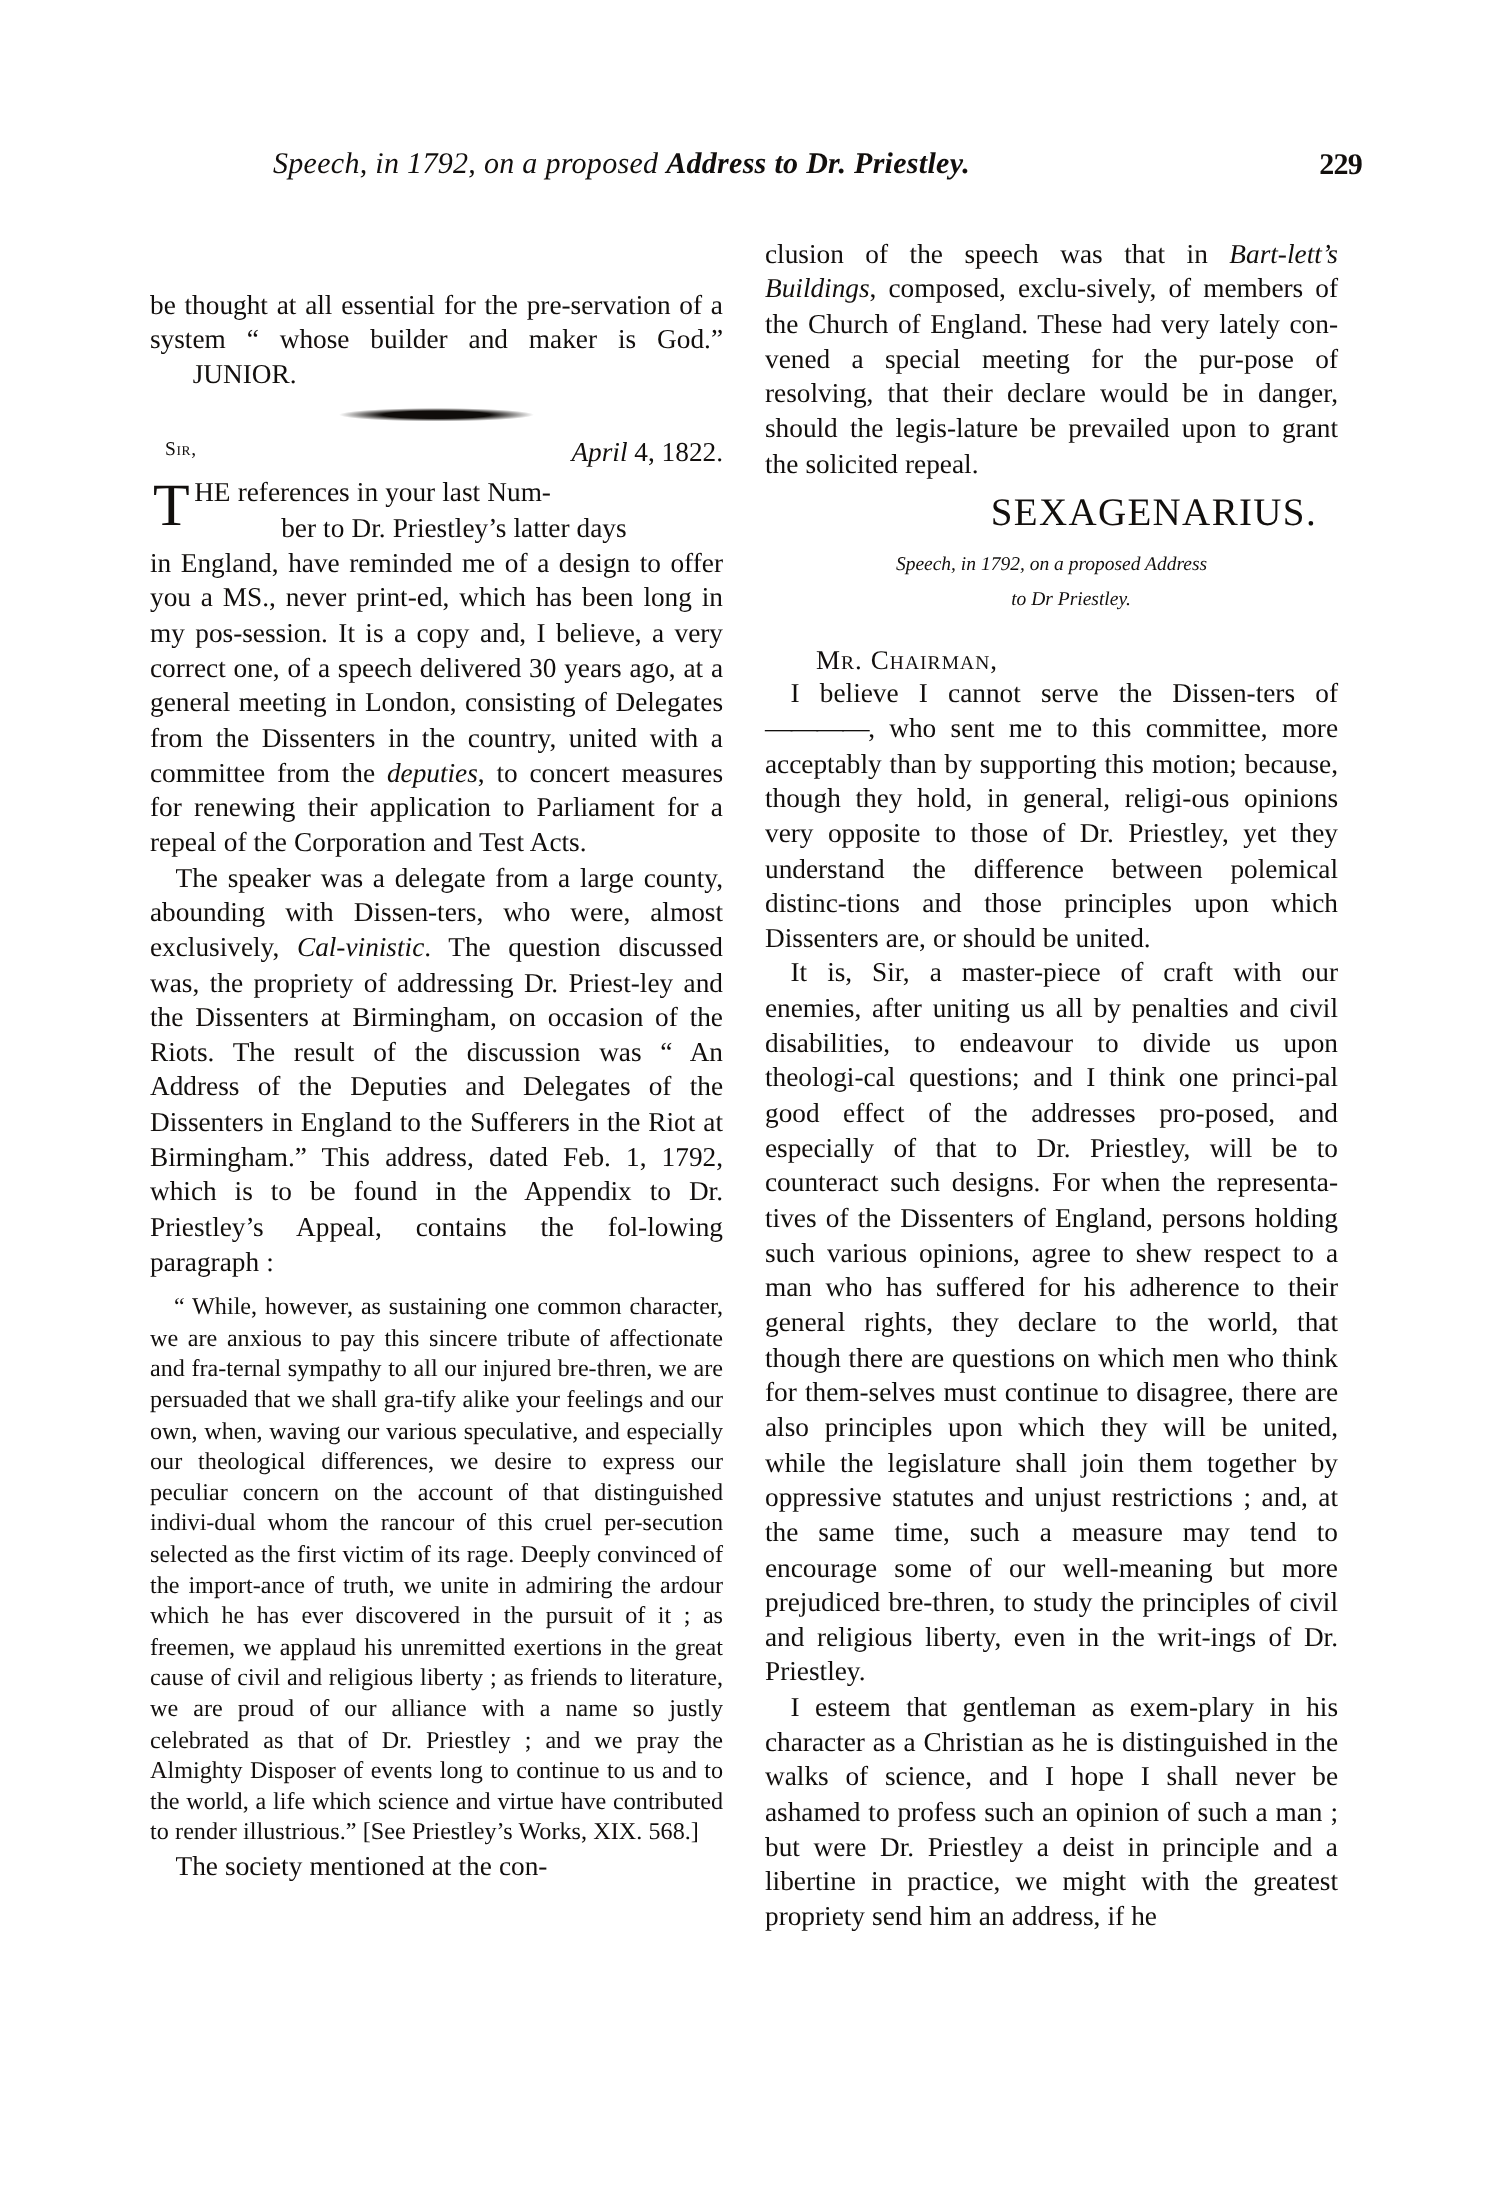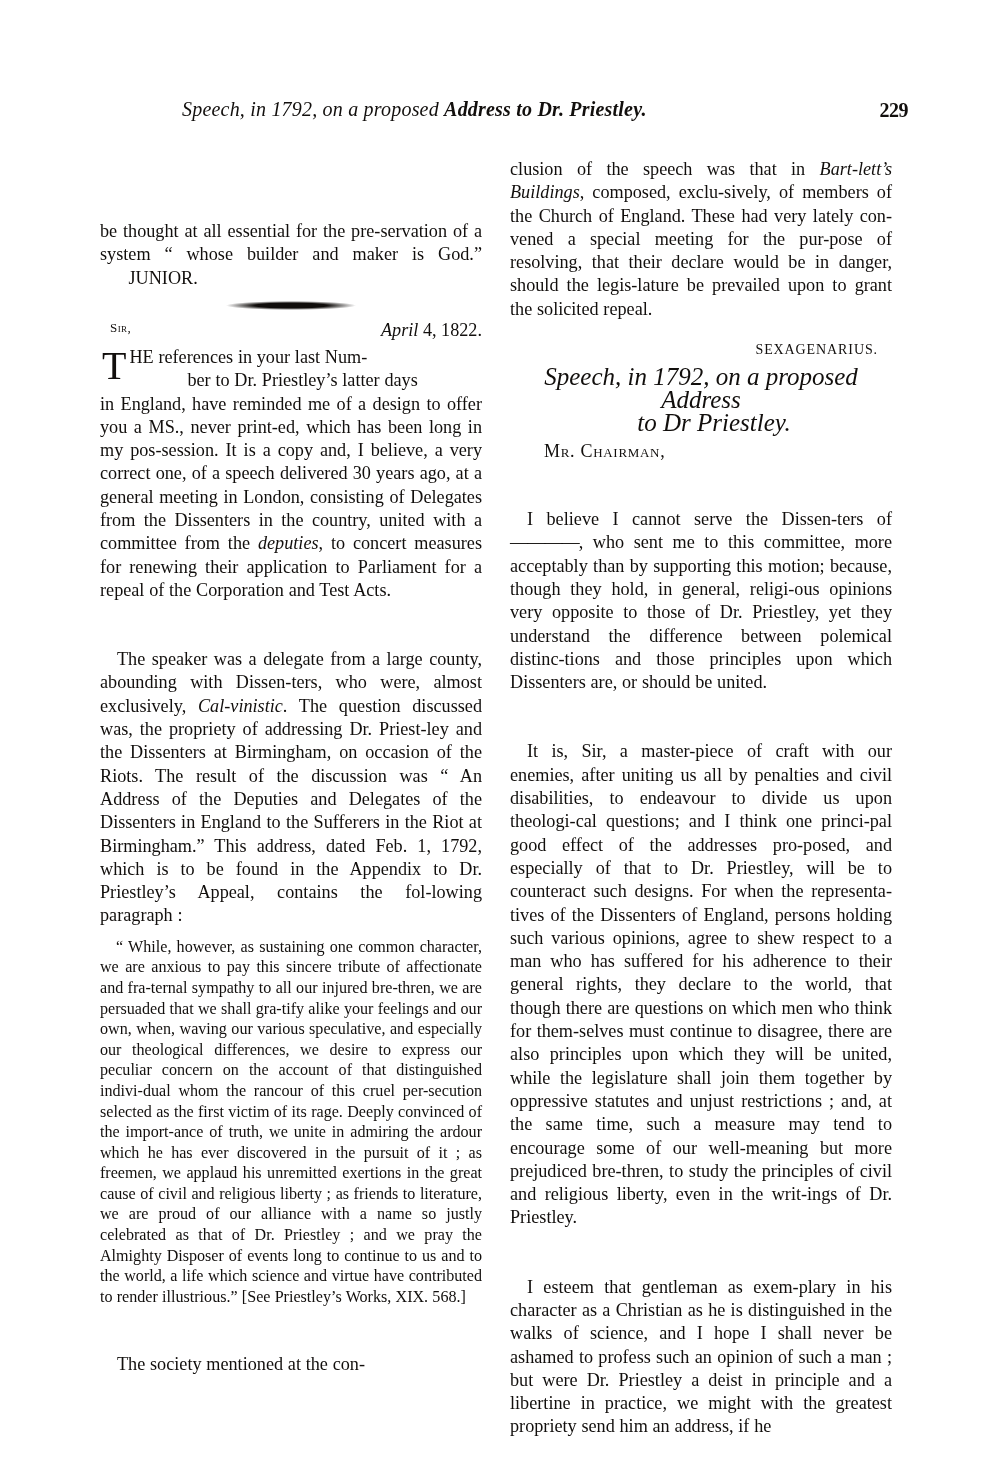--- a/index.html
+++ b/index.html
@@ -52,21 +52,21 @@
   }
   p{
     margin:0;
     font-size:18.2px;
     line-height:23.3px;
     text-align:justify;
     text-justify:inter-word;
     hyphens:manual;
     word-spacing:.2px;
   }
-  p.ind{text-indent:17px;margin-top:46px;}
+  p.ind{text-indent:17px;}
   p.noind{text-indent:0;}
   
   .rule{
     width:130px;
     height:9px;
     margin:11px auto 10px auto;
     background:
       radial-gradient(ellipse 65px 4.5px at 50% 50%, #100d0b 0%, #100d0b 55%, rgba(16,13,11,0) 100%);
   }
   
@@ -103,33 +103,33 @@
   
   p.quote{
     font-size:16.1px;
     line-height:20.6px;
     text-indent:16px;
     margin-top:9px;
   }
   
   .signature{
     text-align:right;
-    font-size:14px;
+    font-size:26px;
     letter-spacing:.9px;
-    margin-top:21px;
+    margin-top:6px;
     padding-right:14px;
   }
   
   .art-title{
     text-align:center;
     font-style:italic;
-    font-size:25px;
+    font-size:13px;
     line-height:23px;
     margin-top:7px;
-    margin-bottom:7px;
+    margin-bottom:20px;
   }
   .art-title .ln2{display:block;padding-left:26px;}
   .addressee{
     font-variant:small-caps;
     font-size:18px;
     letter-spacing:.7px;
     padding-left:34px;
     margin-bottom:0px;
   }
   .blank-dash{letter-spacing:-1px;}

